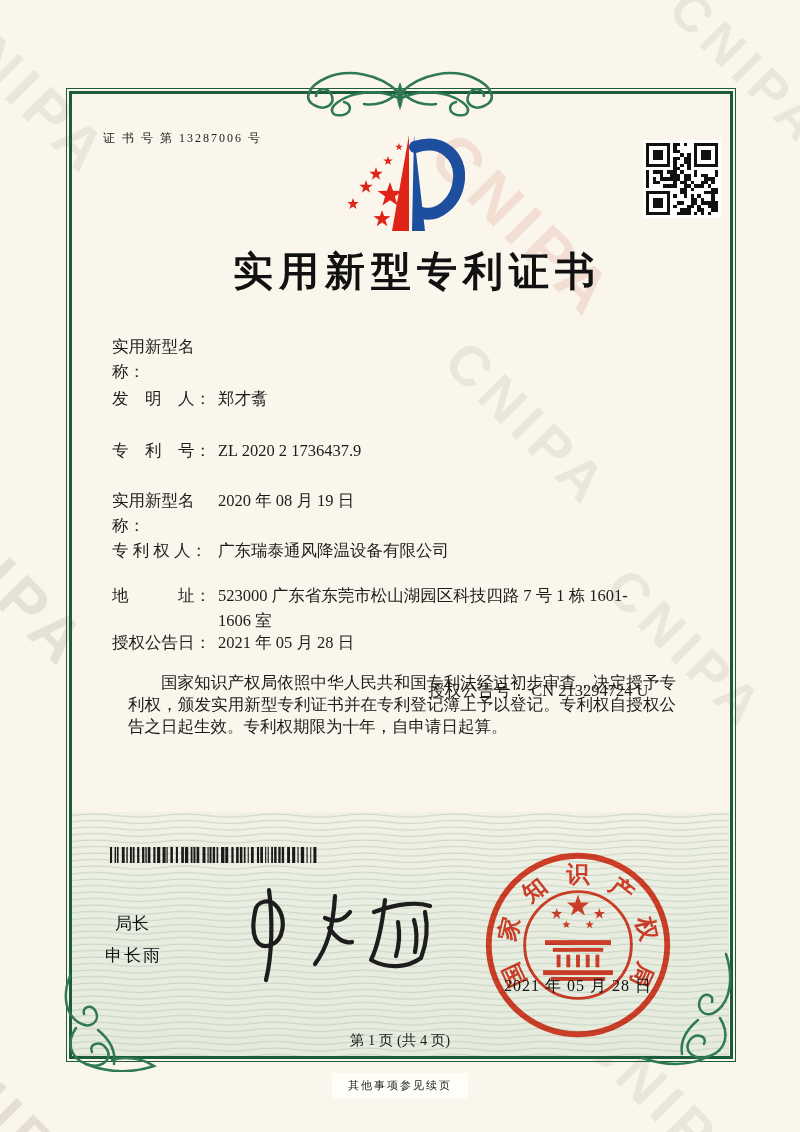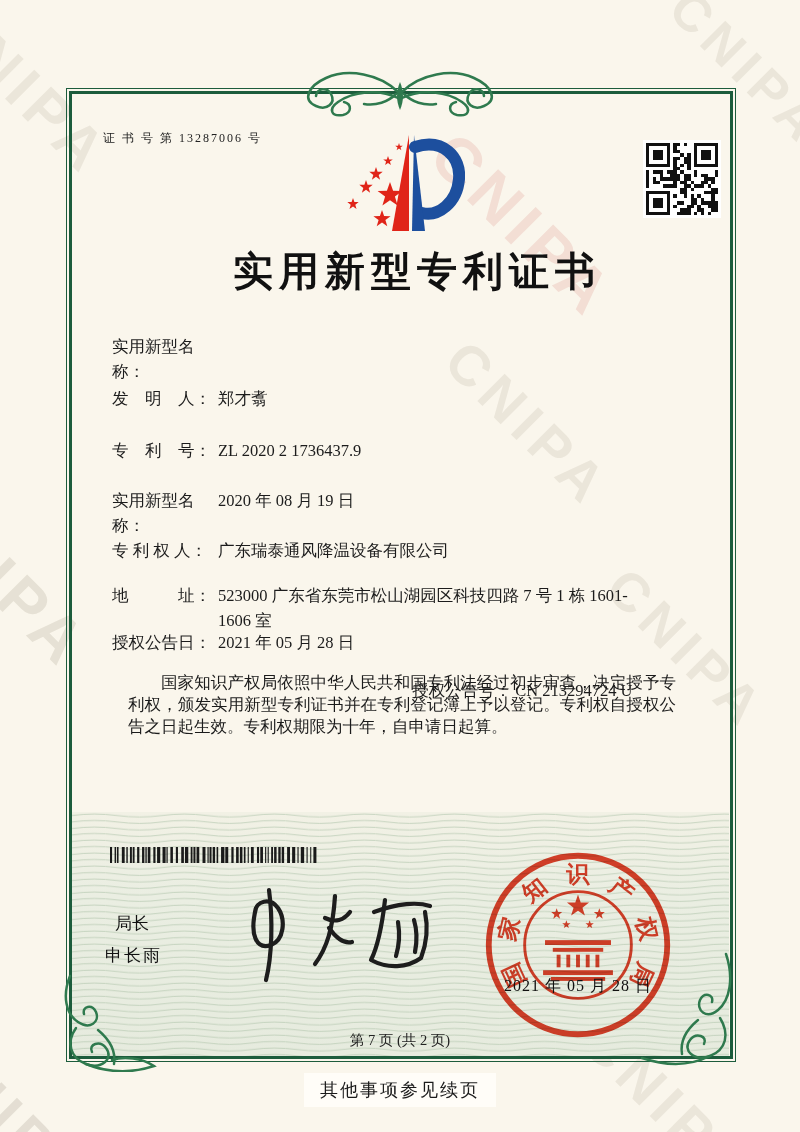--- a/index.html
+++ b/index.html
@@ -17,33 +17,33 @@
       transform:rotate(45deg);transform-origin:left top;white-space:nowrap;pointer-events:none;}
   .cert-no{left:103px;top:130px;font-size:12px;letter-spacing:2px;color:#222;}
   .qr{left:643px;top:140px;width:78px;height:78px;background:#fff;padding:3px;box-sizing:border-box;}
   .logo{left:333px;top:132px;width:132px;height:102px;}
   .title{left:83px;top:244px;width:668px;text-align:center;font-size:40px;font-weight:900;
          letter-spacing:6px;color:#111;}
   .row{position:absolute;left:112px;width:582px;display:flex;font-size:16.5px;color:#1c1c1c;line-height:25px;}
   .row .lbl{flex:0 0 106px;}
   .row .val{flex:1;}
   .addr-val{max-width:438px;}
-  .grant-group{display:flex;width:100%;}
+  .grant-group{display:flex;width:100%;gap:16px;}
   .grant-pair{display:flex;}
   .paras{left:112px;top:656px;width:580px;font-size:16.5px;line-height:22px;color:#1b1b1b;text-align:justify;}
   .paras p{margin:16px;text-indent:2em;}
   .barcode{left:110px;top:847px;width:208px;height:16px;}
   .sig-title{left:115px;top:912px;font-size:17px;color:#111;}
   .sig-name{left:105px;top:944px;font-size:17px;color:#111;letter-spacing:2px;}
   .sig-svg{left:228px;top:884px;width:212px;height:100px;}
   .seal{left:481px;top:848px;width:194px;height:194px;opacity:.95;mix-blend-mode:multiply;}
   .seal-date{left:488px;top:976px;width:180px;text-align:center;font-size:16px;color:#111;letter-spacing:1px;z-index:3;}
   .page-num{left:66px;top:1031px;width:668px;text-align:center;font-size:14.5px;color:#222;}
   .cont-note{left:0;top:1073px;width:800px;text-align:center;}
-  .cont-note span{display:inline-block;background:#fffdf8;padding:5px 16px;font-size:18px;color:#1b1b1b;letter-spacing:2px;}
+  .cont-note span{display:inline-block;background:#fffdf8;padding:5px 16px;font-size:11px;color:#1b1b1b;letter-spacing:2px;}
   .flourish{stroke:#2f7a4e;fill:none;stroke-width:2.5;stroke-linecap:round;}
 </style>
 </head>
 <body>
 
 <div class="wm" style="left:-30px;top:-14px;font-size:60px;">CNIPA</div>
 <div class="wm" style="left:700px;top:-22px;font-size:52px;">CNIPA</div>
 <div class="wm" style="left:468px;top:118px;font-size:64px;color:rgba(214,128,122,.20);">CNIPA</div>
 <div class="wm" style="left:478px;top:328px;font-size:56px;">CNIPA</div>
 <div class="wm" style="left:-58px;top:468px;font-size:64px;color:rgba(130,118,96,.16);">CNIPA</div>
@@ -401,16 +401,16 @@
     </g>
     <text x="33.83953154632455" y="130.85113310707104" fill="#df3820" font-size="24" font-weight="bold" text-anchor="middle" dominant-baseline="central" font-family="&quot;Liberation Serif&quot;,&quot;DejaVu Serif&quot;,serif" transform="rotate(-115.0 33.8 130.9)">国</text>
     <text x="28.967724447672865" y="83.16504143580185" fill="#df3820" font-size="24" font-weight="bold" text-anchor="middle" dominant-baseline="central" font-family="&quot;Liberation Serif&quot;,&quot;DejaVu Serif&quot;,serif" transform="rotate(-76.7 29.0 83.2)">家</text>
     <text x="54.72280913741705" y="42.73765646087095" fill="#df3820" font-size="24" font-weight="bold" text-anchor="middle" dominant-baseline="central" font-family="&quot;Liberation Serif&quot;,&quot;DejaVu Serif&quot;,serif" transform="rotate(-38.3 54.7 42.7)">知</text>
     <text x="100" y="27" fill="#df3820" font-size="24" font-weight="bold" text-anchor="middle" dominant-baseline="central" font-family="&quot;Liberation Serif&quot;,&quot;DejaVu Serif&quot;,serif" transform="rotate(0.0 100.0 27.0)">识</text>
     <text x="145.27719086258298" y="42.73765646087098" fill="#df3820" font-size="24" font-weight="bold" text-anchor="middle" dominant-baseline="central" font-family="&quot;Liberation Serif&quot;,&quot;DejaVu Serif&quot;,serif" transform="rotate(38.3 145.3 42.7)">产</text>
     <text x="171.03227555232715" y="83.1650414358019" fill="#df3820" font-size="24" font-weight="bold" text-anchor="middle" dominant-baseline="central" font-family="&quot;Liberation Serif&quot;,&quot;DejaVu Serif&quot;,serif" transform="rotate(76.7 171.0 83.2)">权</text>
     <text x="166.16046845367543" y="130.85113310707106" fill="#df3820" font-size="24" font-weight="bold" text-anchor="middle" dominant-baseline="central" font-family="&quot;Liberation Serif&quot;,&quot;DejaVu Serif&quot;,serif" transform="rotate(115.0 166.2 130.9)">局</text>
   </svg>
 
-<div class="abs page-num">第 7 页 (共 2 页)</div>
+<div class="abs page-num">第 1 页 (共 4 页)</div>
 <div class="abs cont-note">
   <span>其他事项参见续页</span>
 </div>
 
 </body></html>

